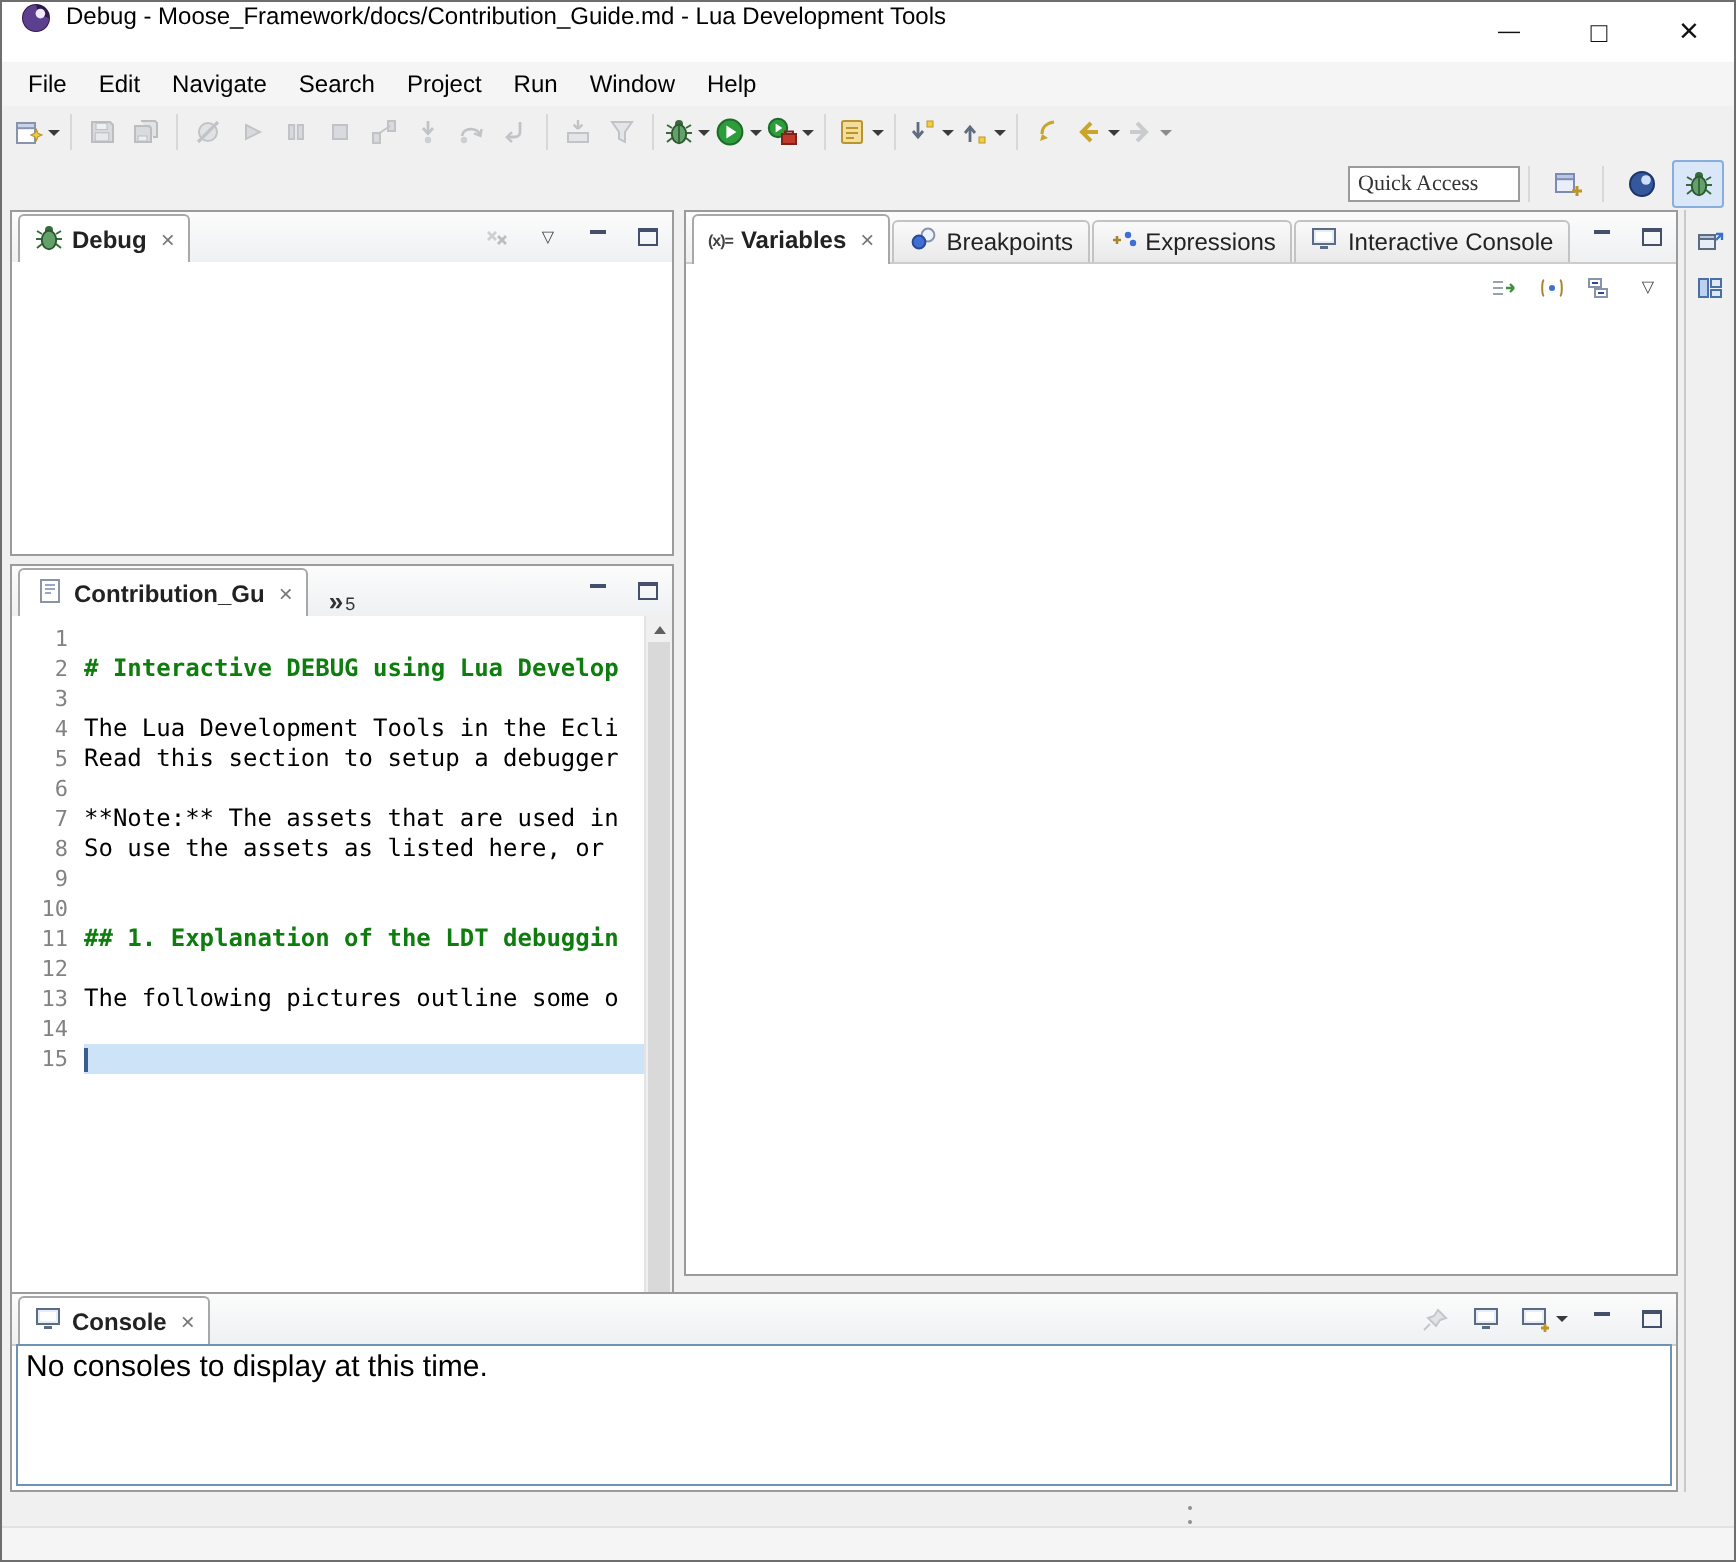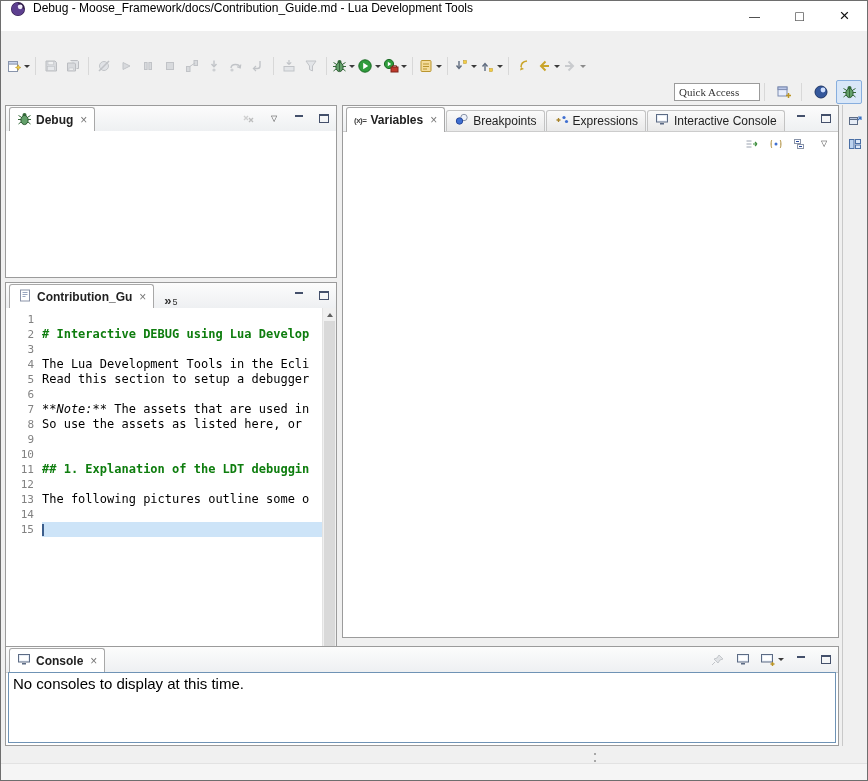--- a/index.html
+++ b/index.html
@@ -53,21 +53,21 @@
 
   
   .ed-body{position:absolute;left:0;top:25px;right:0;bottom:0;background:#fff;overflow:hidden}
   .ed-gutter{position:absolute;left:0;top:0;bottom:13px;width:36px;background:#fff;color:#828282;
              font-family:"DejaVu Sans Mono",monospace;font-size:11px;text-align:right;padding-top:4px;box-sizing:border-box}
   .lnum{height:15px;line-height:15px;padding-right:8px}
   .ed-code{position:absolute;left:36px;top:0;right:13px;bottom:13px;overflow:hidden;
            font-family:"DejaVu Sans Mono",monospace;font-size:12px;line-height:15px;padding-top:4px;white-space:pre}
   .cline{height:15px}
   .cline.heading{color:var(--heading_green,#0e7d0e);font-weight:bold}
-  .cline .em{font-style:italic}
+  .cline .em{}
   .cline.current{background:var(--current_line_blue,#cde4f8)}
   .caret{display:inline-block;width:2px;height:12px;background:#3c5e8c;vertical-align:text-bottom}
 
   .vscroll{position:absolute;right:0;top:0;bottom:13px;width:13px;background:#f0f0f0;border-left:1px solid #e3e3e3}
   .hscroll{position:absolute;left:36px;right:13px;bottom:0;height:13px;background:#f0f0f0;border-top:1px solid #e3e3e3}
   .scorner{position:absolute;right:0;bottom:0;width:13px;height:13px;background:#f0f0f0}
   .sbtn{position:absolute;width:13px;height:13px;display:flex;align-items:center;justify-content:center}
   .tri-u{width:0;height:0;border-left:3px solid transparent;border-right:3px solid transparent;border-bottom:4px solid #606060}
   .tri-d{width:0;height:0;border-left:3px solid transparent;border-right:3px solid transparent;border-top:4px solid #606060}
   .tri-l{width:0;height:0;border-top:3px solid transparent;border-bottom:3px solid transparent;border-right:4px solid #606060}
@@ -105,20 +105,30 @@
         </svg>
     </span>
     <span class="title">Debug - Moose_Framework/docs/Contribution_Guide.md - Lua Development Tools</span>
     <div class="wctrls">
       <div class="wbtn glyph-min"></div>
       <div class="wbtn glyph-max"></div>
       <div class="wbtn glyph-close"></div>
     </div>
   </div>
 
+  <div class="menubar">
+    <span class="menu-item">File</span>
+    <span class="menu-item">Edit</span>
+    <span class="menu-item">Navigate</span>
+    <span class="menu-item">Search</span>
+    <span class="menu-item">Project</span>
+    <span class="menu-item">Run</span>
+    <span class="menu-item">Window</span>
+    <span class="menu-item">Help</span>
+  </div>
 
   <div class="toolbar">
     <span class="tb">
       <svg width="16" height="16">
           <rect x="2.5" y="3.5" width="9" height="10" fill="#fff" stroke="#8894ab"></rect>
           <rect x="2.5" y="3.5" width="9" height="2.6" fill="#c8d3ea" stroke="#8894ab"></rect>
           <path d="M12.2 6.8l.8 1.9 1.9.8-1.9.8-.8 1.9-.8-1.9-1.9-.8 1.9-.8z" fill="#f2cd43" stroke="#bb9526" stroke-width=".6"></path>
         </svg>
       <span class="dd"></span>
     </span>

